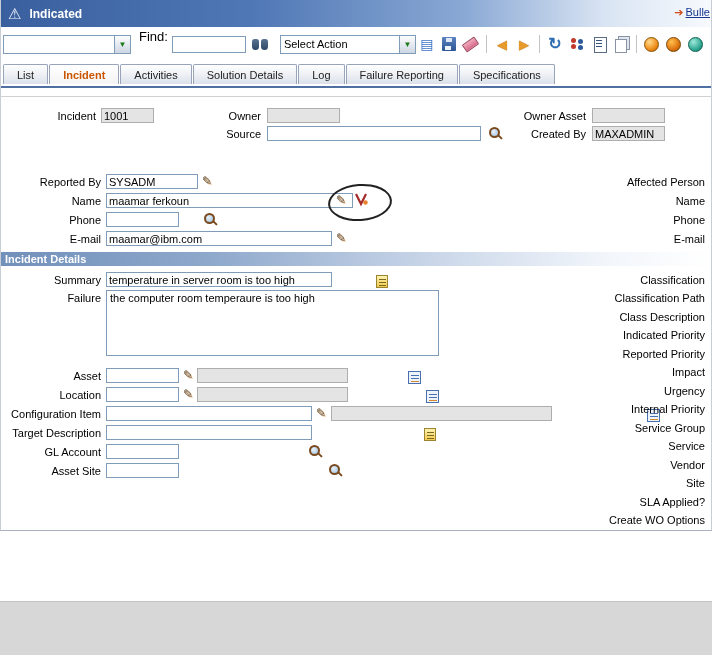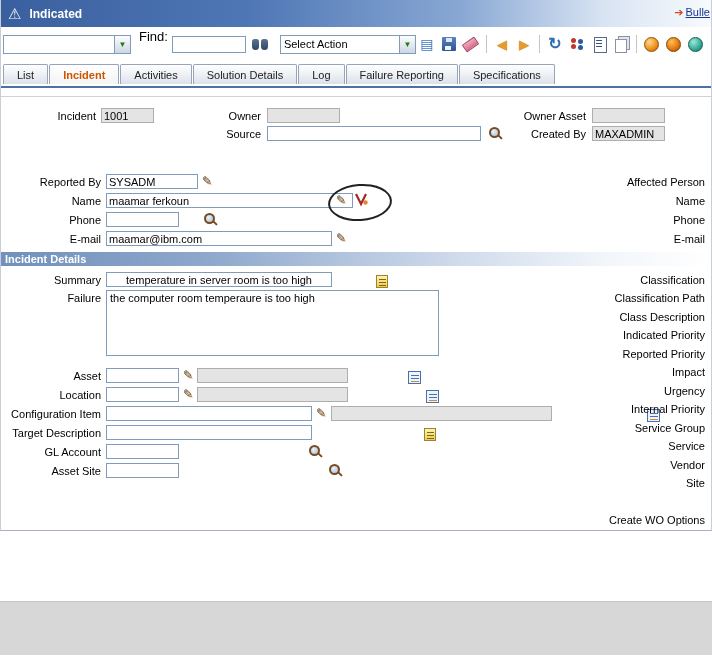--- a/index.html
+++ b/index.html
@@ -200,21 +200,21 @@
     <span class="rlbl" style="top:195px">Name</span>
     <span class="rlbl" style="top:214px">Phone</span>
     <span class="rlbl" style="top:233px">E-mail</span>
 
     
     <div class="secbar" style="top:252px">
       <span>Incident Details</span>
     </div>
 
     <span class="flbl" style="left:5px;top:274px;width:95px">Summary</span>
-    <input class="fin" style="left: 105px; top: 272px; width: 226px; text-align: center;" value="temperature in server room is too high">
+    <input class="fin" style="left: 105px; top: 272px; width: 226px;" value="temperature in server room is too high">
     <span class="ic-ld abs" style="left:336px;top:273px"></span>
 
     <span class="flbl" style="left:5px;top:292px;width:95px">Failure</span>
     <textarea class="fta" style="left: 105px; top: 290px; width: 333px; height: 66px;">the computer room temperaure is too high</textarea>
 
     <span class="flbl" style="left:5px;top:370px;width:95px">Asset</span>
     <input class="fin" style="left: 105px; top: 368px; width: 73px;" value="">
     <span class="ic-pencil abs" style="left:182px;top:369px"></span>
     <input class="fro" style="left: 196px; top: 368px; width: 151px;" readonly="" value="">
     <span class="ic-detail abs" style="left:352px;top:369px"></span>
@@ -248,17 +248,18 @@
     <span class="rlbl" style="top:292px">Classification Path</span>
     <span class="rlbl" style="top:329px">Indicated Priority</span>
     <span class="rlbl" style="top:348px">Reported Priority</span>
     <span class="rlbl" style="top:366px">Impact</span>
     <span class="rlbl" style="top:385px">Urgency</span>
     <span class="rlbl" style="top:403px">Internal Priority</span>
     <span class="rlbl" style="top:422px">Service Group</span>
     <span class="rlbl" style="top:440px">Service</span>
     <span class="rlbl" style="top:459px">Vendor</span>
     <span class="rlbl" style="top:477px">Site</span>
+    <span class="rlbl" style="top:496px">SLA Applied?</span>
     <span class="rlbl" style="top:514px">Create WO Options</span>
   </div>
 
   <div class="footer"></div>
 </div>
 
 </body></html>

